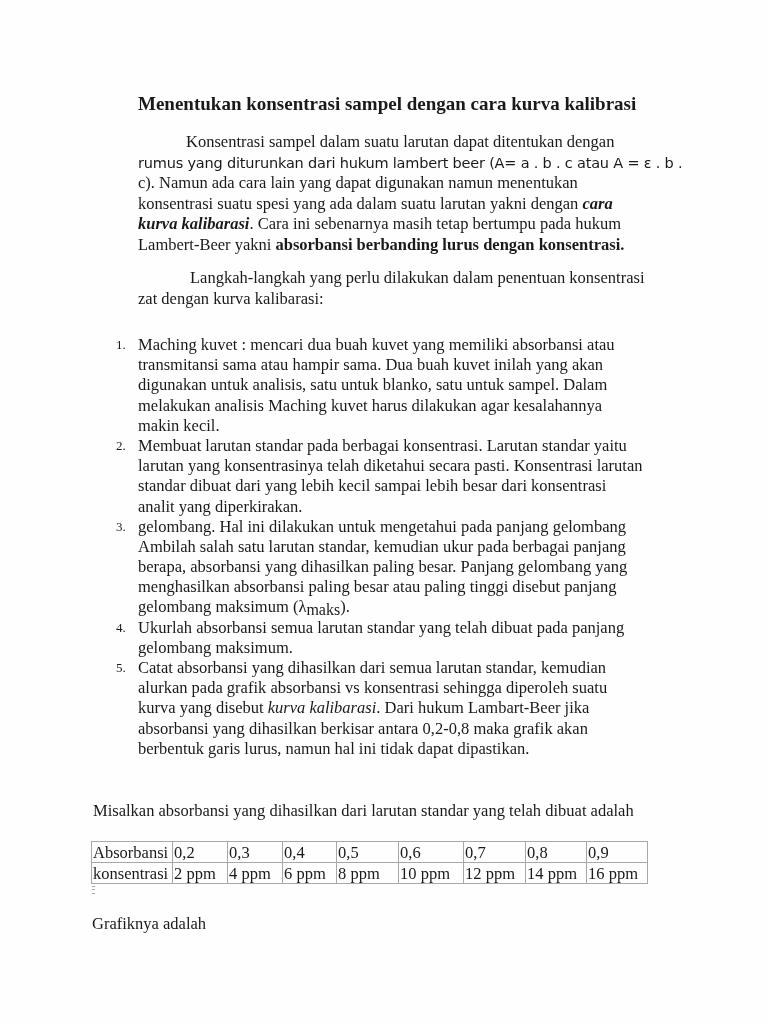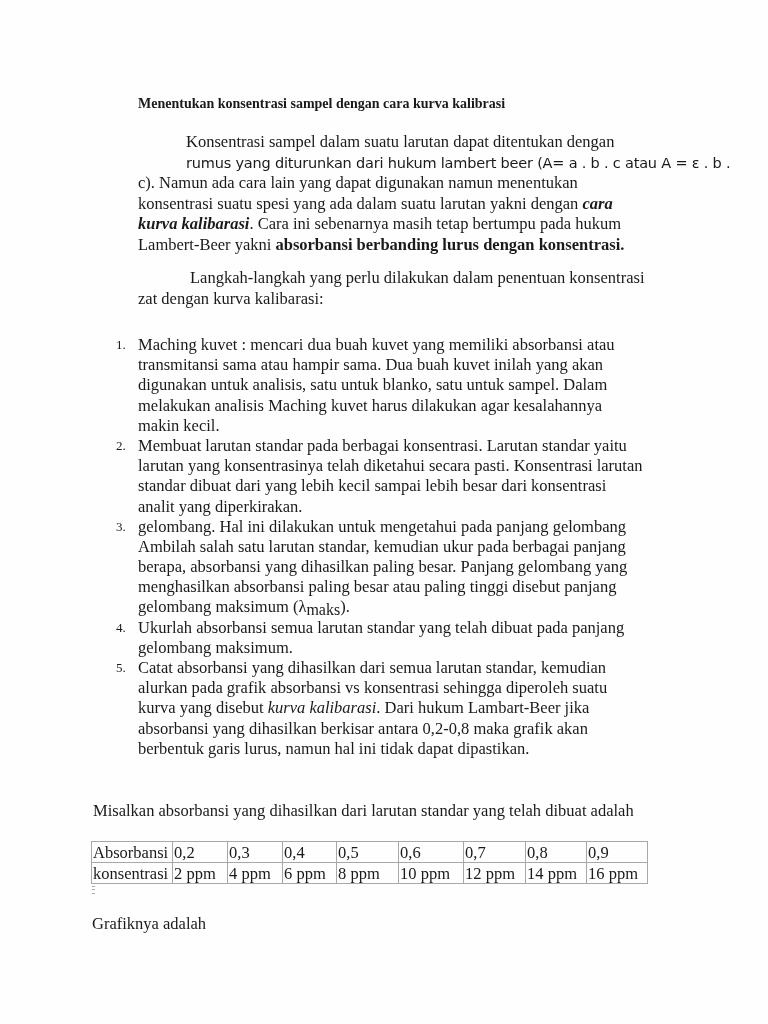--- a/index.html
+++ b/index.html
@@ -20,35 +20,34 @@
   .page {
     position: absolute;
     left: 0; top: 0;
     width: 768px; height: 1024px;
     background: #fefefe;
   }
   .title {
     position: absolute;
     left: 138px; top: 94px;
     font-weight: bold;
-    font-size: 14px;
+    font-size: 19px;
     white-space: nowrap;
   }
   .para1 {
     position: absolute;
     left: 138px; top: 132px;
     width: 540px;
   }
   .para1 .line { display: block; white-space: nowrap; height: 20.5px; }
   .para1 .indent { padding-left: 48px; }
   .sans-line {
     font-family: "DejaVu Sans", "Liberation Sans", sans-serif;
     font-size: 14.5px;
     letter-spacing: -0.2px;
-    margin-left: 48px;
   }
   .para2 {
     position: absolute;
     left: 138px; top: 268px;
     width: 540px;
   }
   .para2 .line { display: block; white-space: nowrap; height: 21px; }
   .para2 .indent { padding-left: 52px; font-family: Liberation Serif, serif; }
   .steps {
     position: absolute;

